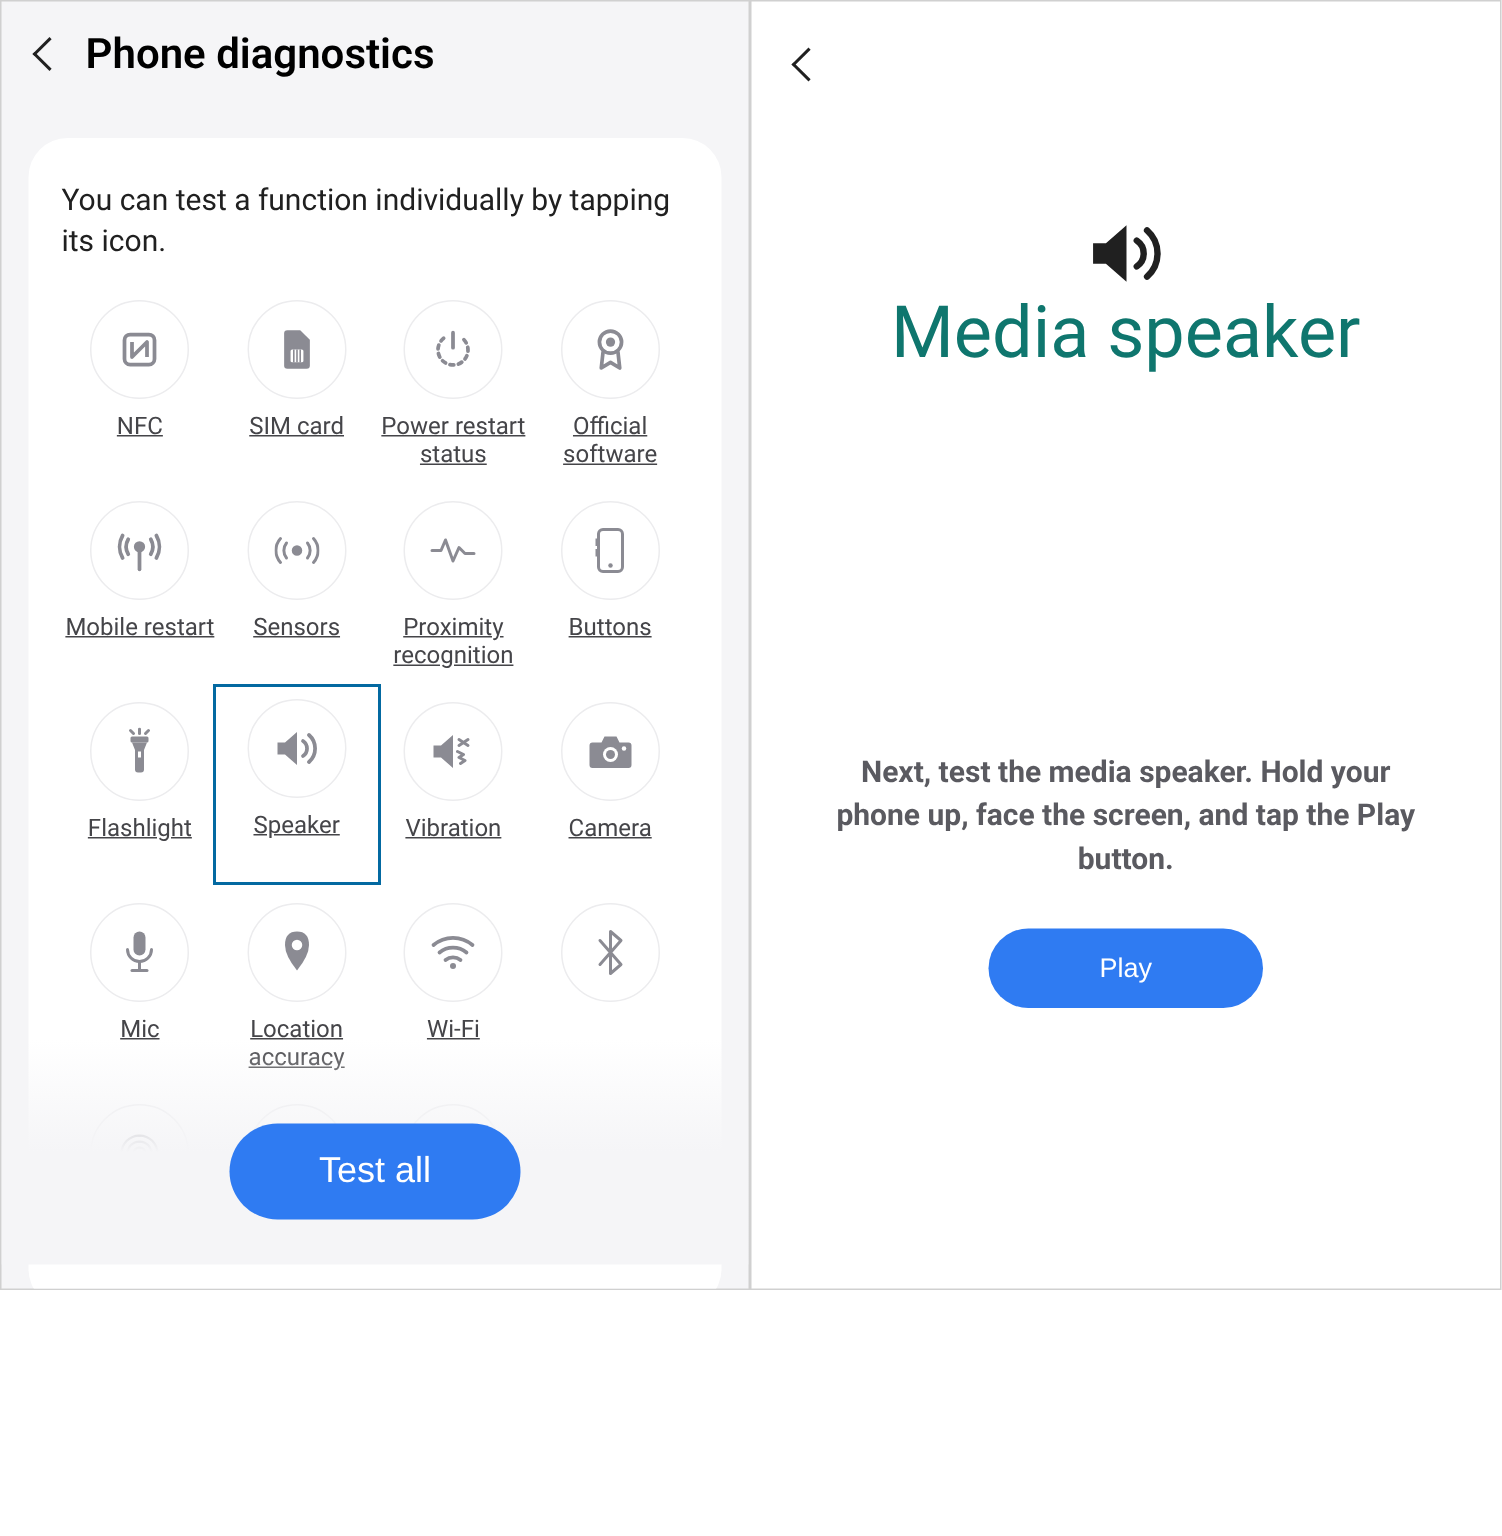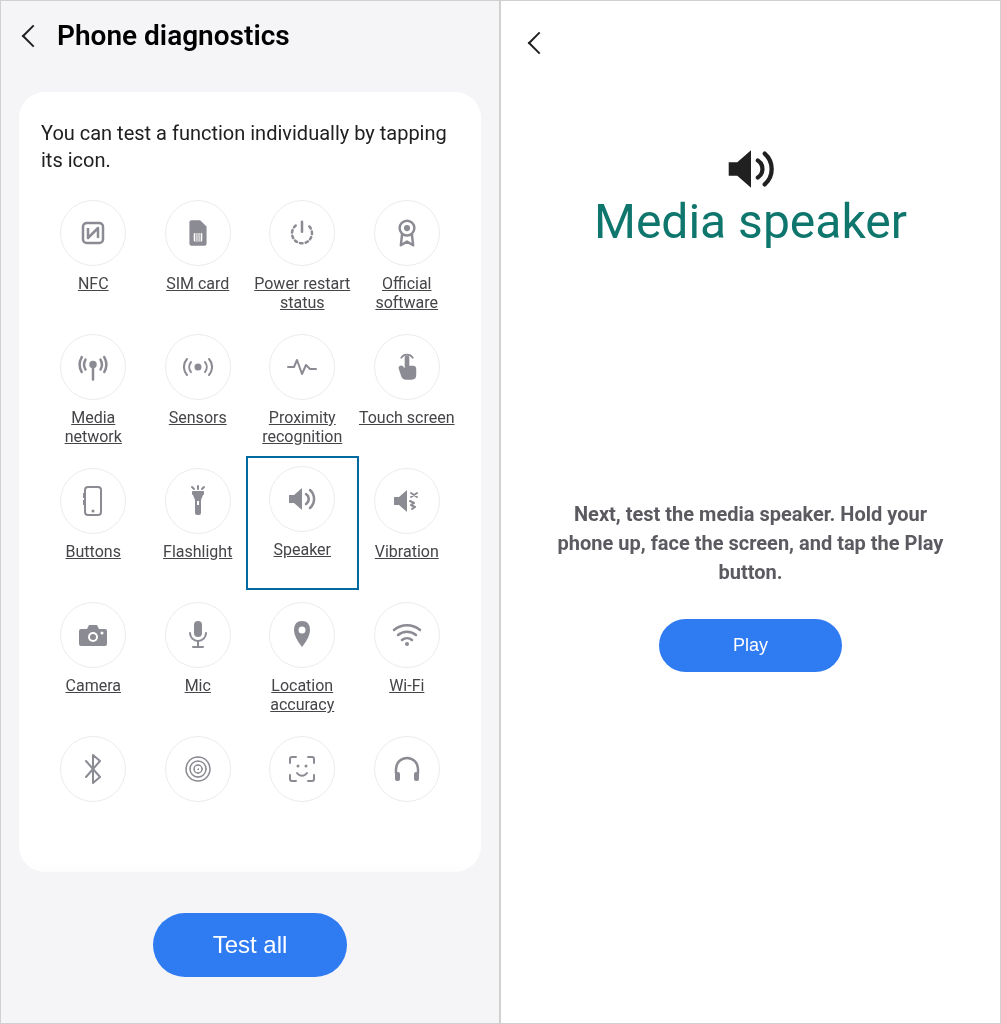--- a/index.html
+++ b/index.html
@@ -4,21 +4,21 @@
   <style>
     * { box-sizing: border-box; margin: 0; padding: 0; }
     body {
       font-family: -apple-system, BlinkMacSystemFont, 'Segoe UI', Roboto, sans-serif;
       background: #fff;
       width: 1001px;
       height: 1024px;
       display: flex;
     }
     .panel {
-      height: 1024px;
+      height: 860px;
       background: #f5f5f7;
       border: 1px solid #d0d0d0;
       position: relative;
       overflow: hidden;
     }
     .panel-left { width: 500px; }
     .panel-right { width: 501px; background: #fff; }
     
     
     .hdr {
@@ -224,50 +224,41 @@
         <div class="circ">
           <svg width="30" height="30" viewBox="0 0 24 24" fill="none" stroke="currentColor" stroke-width="2">
               <circle cx="12" cy="10" r="2" fill="currentColor"></circle>
               <path d="M6 6 A8 8 0 0 0 6 14" stroke-linecap="round"></path>
               <path d="M18 6 A8 8 0 0 1 18 14" stroke-linecap="round"></path>
               <path d="M3 4 A12 12 0 0 0 3 16" stroke-linecap="round"></path>
               <path d="M21 4 A12 12 0 0 1 21 16" stroke-linecap="round"></path>
               <path d="M12 12 L12 22" stroke-linecap="round"></path>
             </svg>
         </div>
-        <div class="lab">Media network</div>
+        <div class="lab">Mobile restart</div>
       </div>
       <div class="tile">
         <div class="circ">
           <svg width="30" height="24" viewBox="0 0 30 24" fill="none" stroke="currentColor" stroke-width="2">
               <circle cx="15" cy="12" r="2.5" fill="currentColor"></circle>
               <path d="M8 7 A8 8 0 0 0 8 17" stroke-linecap="round"></path>
               <path d="M22 7 A8 8 0 0 1 22 17" stroke-linecap="round"></path>
               <path d="M4 4 A12 12 0 0 0 4 20" stroke-linecap="round"></path>
               <path d="M26 4 A12 12 0 0 1 26 20" stroke-linecap="round"></path>
             </svg>
         </div>
         <div class="lab">Sensors</div>
       </div>
       <div class="tile">
         <div class="circ">
           <svg width="32" height="24" viewBox="0 0 32 24" fill="none" stroke="currentColor" stroke-width="2">
               <path d="M2 12 L8 12 L11 5 L16 19 L20 10 L24 14 L30 14" stroke-linecap="round" stroke-linejoin="round"></path>
             </svg>
         </div>
         <div class="lab">Proximity recognition</div>
-      </div>
-      <div class="tile">
-        <div class="circ">
-          <svg width="28" height="30" viewBox="0 0 24 26" fill="currentColor">
-              <path d="M10 5 Q10 3 12 3 Q14 3 14 5 L14 12 L17 12 Q20 12 20 15 L20 20 Q20 24 16 24 L11 24 Q8 24 7 21 L5 15 Q4 13 6 12 Q8 11 9 13 L10 14 Z"></path>
-              <path d="M7 5 A6 6 0 0 1 17 5" fill="none" stroke="currentColor" stroke-width="1.5" stroke-linecap="round"></path>
-            </svg>
-        </div>
-        <div class="lab">Touch screen</div>
       </div>
 
       <div class="tile">
         <div class="circ">
           <svg width="22" height="32" viewBox="0 0 22 32" fill="none" stroke="currentColor" stroke-width="2">
               <rect x="3" y="2" width="16" height="28" rx="3"></rect>
               <rect x="1" y="8" width="2" height="5" fill="currentColor" stroke="none"></rect>
               <rect x="1" y="15" width="2" height="5" fill="currentColor" stroke="none"></rect>
               <circle cx="11" cy="26" r="1.5" fill="currentColor" stroke="none"></circle>
             </svg>

